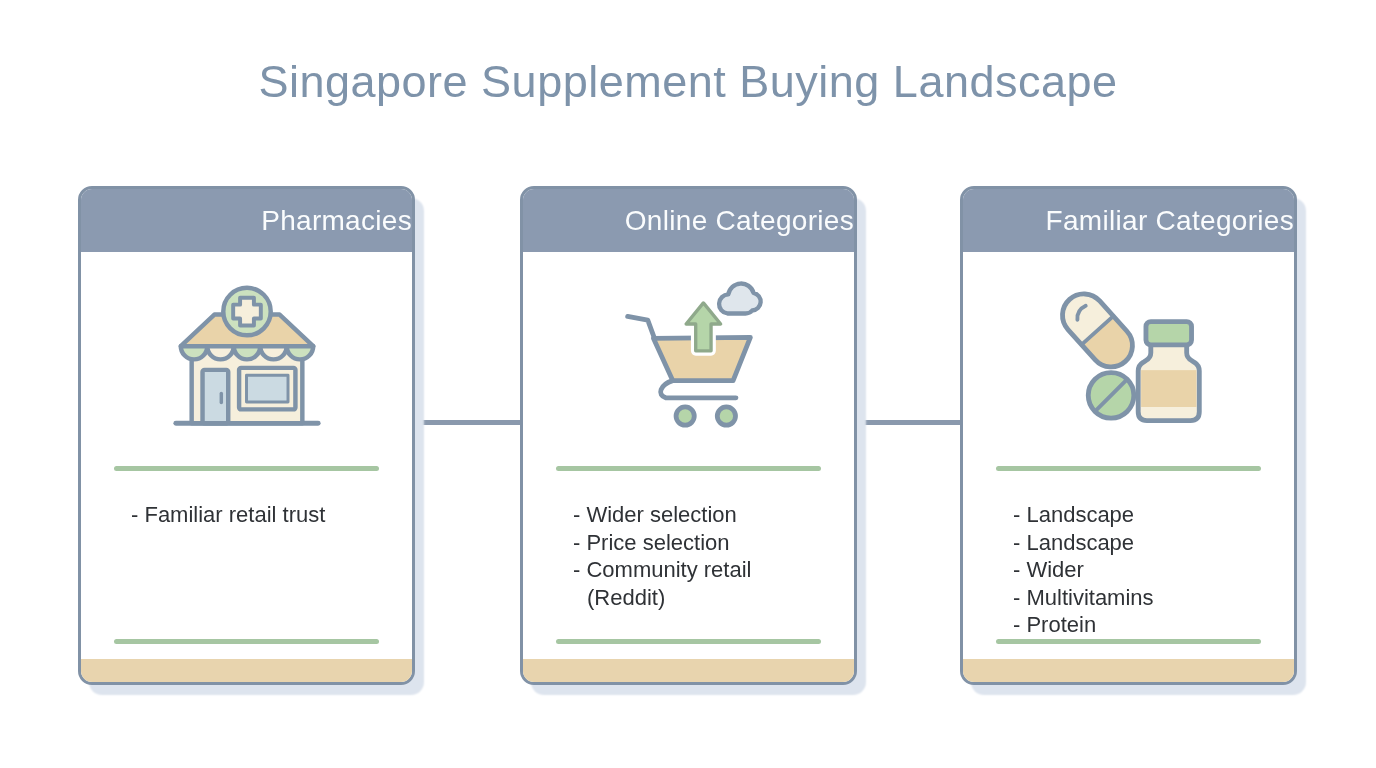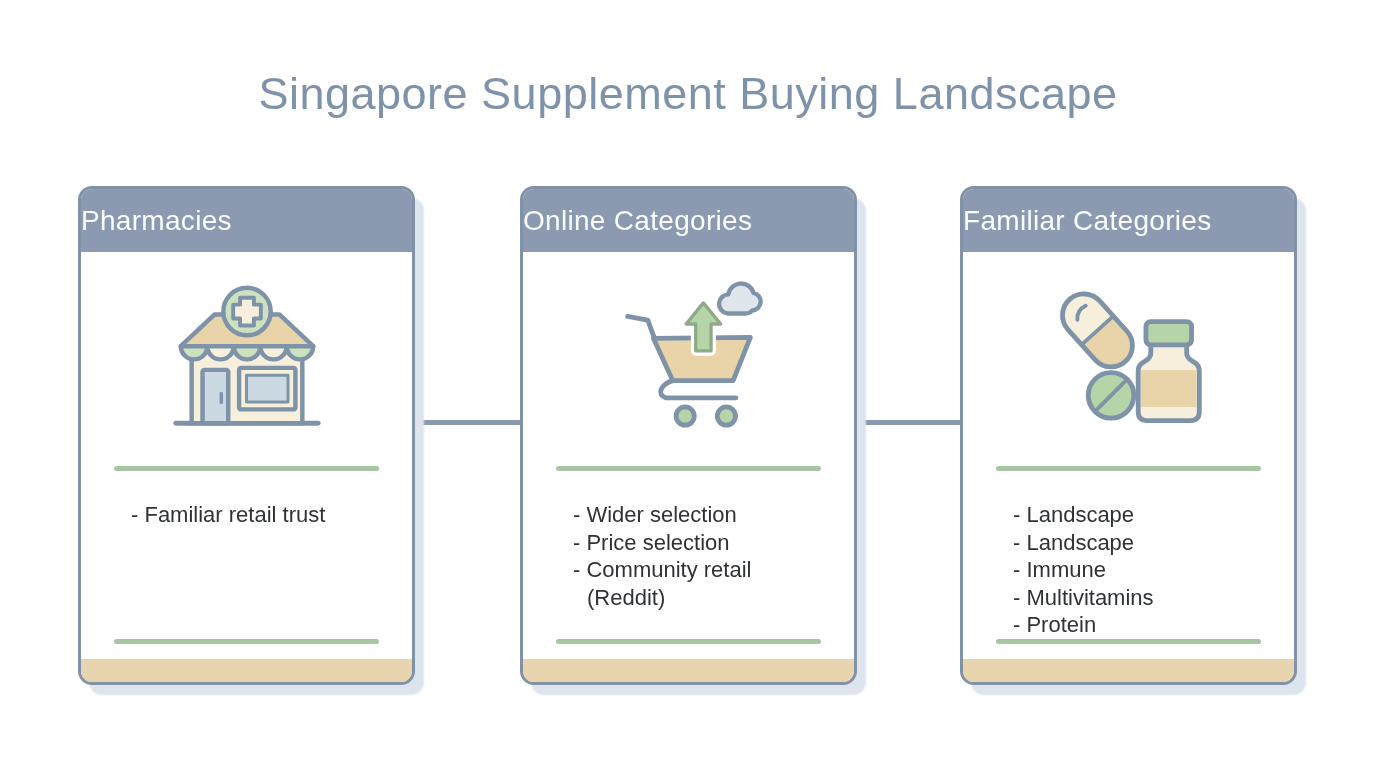--- a/index.html
+++ b/index.html
@@ -10,21 +10,21 @@
   }
   .stage {
     position: relative;
     width: 1376px;
     height: 768px;
     overflow: hidden;
     background: var(--page-bg, #ffffff);
   }
   .page-title {
     position: absolute;
-    top: 68px;
+    top: 56px;
     left: 0;
     width: 100%;
     margin: 0;
     text-align: center;
     font-size: 45px;
     font-weight: 400;
     letter-spacing: 0.5px;
     color: var(--title-color, #7e93aa);
   }
   .connector {
@@ -58,21 +58,21 @@
     position: absolute;
     top: 0; left: 0; right: 0;
     height: 63px;
     background: var(--header-bg, #8b9ab0);
     color: var(--header-text, #fafcfd);
     font-size: 28px;
     font-weight: 400;
     letter-spacing: 0.3px;
     display: flex;
     align-items: center;
-    justify-content: flex-start;
+    justify-content: flex-end;
   }
   .icon-wrap {
     position: absolute;
     top: 80px; left: 0; right: 0;
     height: 180px;
     display: flex;
     align-items: center;
     justify-content: center;
   }
   .divider {
@@ -204,21 +204,21 @@
         <path d="M113 66 h37 v10 q0 5 5 8 l3 2 q5 3 5 9 v42 q0 9 -9 9 h-45 q-9 0 -9 -9 v-42 q0 -6 5 -9 l3 -2 q5 -3 5 -8 z" class="f-cream"></path>
         <rect x="103" y="94" width="57" height="38" class="f-tan"></rect>
         <path d="M113 66 h37 v10 q0 5 5 8 l3 2 q5 3 5 9 v42 q0 9 -9 9 h-45 q-9 0 -9 -9 v-42 q0 -6 5 -9 l3 -2 q5 -3 5 -8 z" class="ol nf" stroke-width="5"></path>
         <rect x="108" y="44" width="47" height="24" rx="5" class="ol f-gm" stroke-width="5"></rect>
       </svg>
     </div>
     <div class="divider top"></div>
     <ul class="card-list">
       <li>- Landscape</li>
       <li>- Landscape</li>
-      <li>- Immune</li>
+      <li>- Wider</li>
       <li>- Multivitamins</li>
       <li>- Protein</li>
     </ul>
     <div class="divider bottom"></div>
     <div class="footer-accent"></div>
   </section>
 
 </div>
 
 </body></html>

